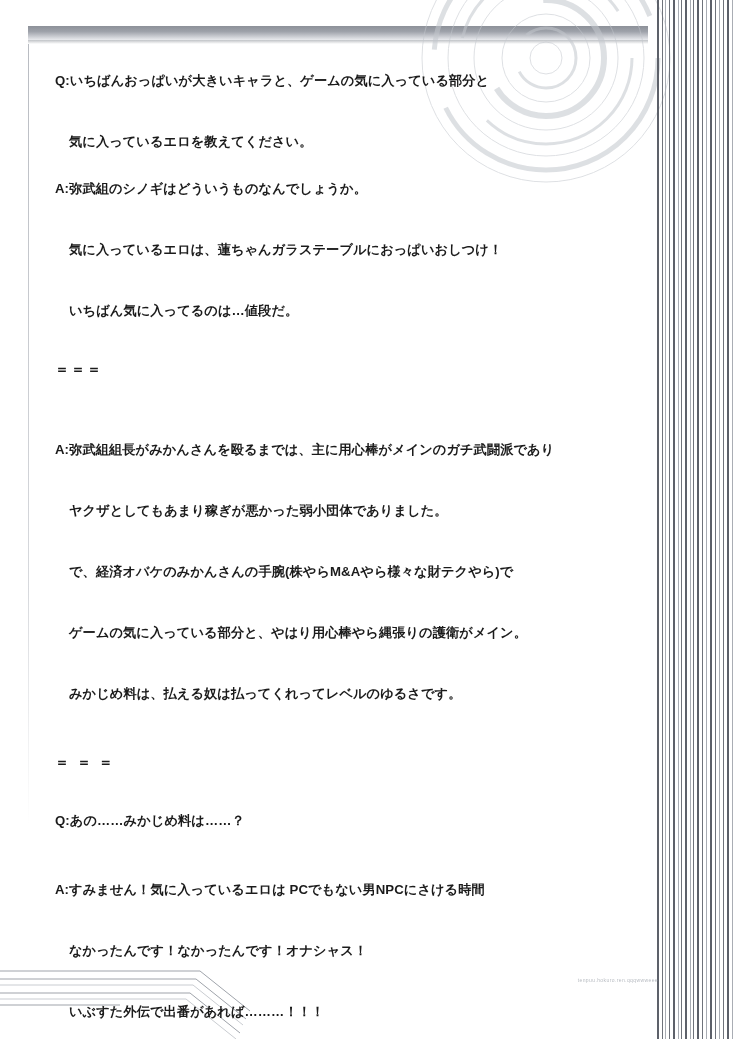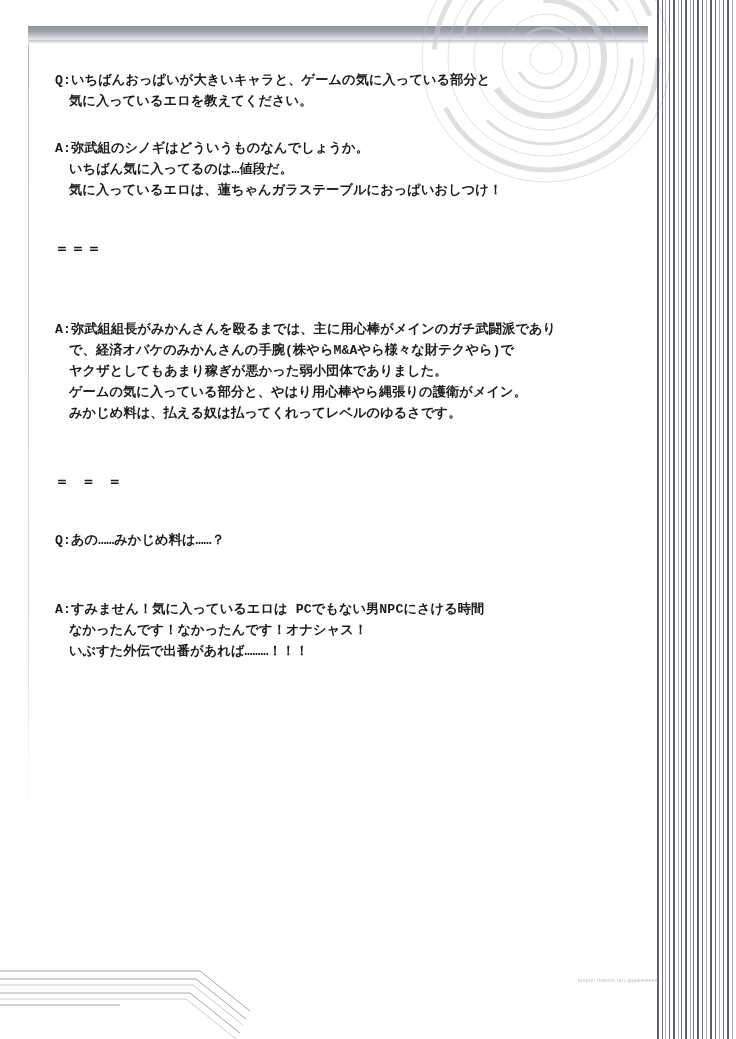--- a/index.html
+++ b/index.html
@@ -77,30 +77,29 @@
   
   .content {
     position: absolute;
     left: 55px;
     top: 70px;
     width: 600px;
     color: #1b1b1b;
   }
   .block {
     margin-bottom: 26px;
-    font-family: Liberation Mono, monospace;
   }
   .line {
     font-size: 13.2px;
     line-height: 21px;
     letter-spacing: 0.1px;
     font-weight: 700;
     white-space: pre;
   }
-  .line.indent { padding-left: 14px; }
+  .line.indent { padding-left: 14px; margin-top: 40px; }
   .sep {
     font-size: 14px;
     font-weight: 700;
     line-height: 20px;
     letter-spacing: 2px;
   }
   .spacer-lg { height: 22px; }
   .spacer-md { height: 12px; }
 
   .credit {
@@ -170,33 +169,33 @@
   </svg>
 
   <div class="content">
 
     <div class="block">
       <div class="line">Q:いちばんおっぱいが大きいキャラと、ゲームの気に入っている部分と</div>
       <div class="line indent">気に入っているエロを教えてください。</div>
     </div>
     <div class="block">
       <div class="line">A:弥武組のシノギはどういうものなんでしょうか。</div>
+      <div class="line indent">気に入っているエロは、蓮ちゃんガラステーブルにおっぱいおしつけ！</div>
       <div class="line indent">いちばん気に入ってるのは…値段だ。</div>
-      <div class="line indent">気に入っているエロは、蓮ちゃんガラステーブルにおっぱいおしつけ！</div>
     </div>
 
     <div class="spacer-md"></div>
     <div class="block sep">＝＝＝</div>
     <div class="spacer-lg"></div>
 
     <div class="spacer-md"></div>
     <div class="block">
       <div class="line">A:弥武組組長がみかんさんを殴るまでは、主に用心棒がメインのガチ武闘派であり</div>
+      <div class="line indent">ヤクザとしてもあまり稼ぎが悪かった弱小団体でありました。</div>
       <div class="line indent">で、経済オバケのみかんさんの手腕(株やらM&amp;Aやら様々な財テクやら)で</div>
-      <div class="line indent">ヤクザとしてもあまり稼ぎが悪かった弱小団体でありました。</div>
       <div class="line indent">ゲームの気に入っている部分と、やはり用心棒やら縄張りの護衛がメイン。</div>
       <div class="line indent">みかじめ料は、払える奴は払ってくれってレベルのゆるさです。</div>
     </div>
 
     <div class="spacer-lg"></div>
     <div class="block sep">＝ ＝ ＝</div>
     <div class="spacer-md"></div>
 
     <div class="block">
       <div class="line">Q:あの……みかじめ料は……？</div>

